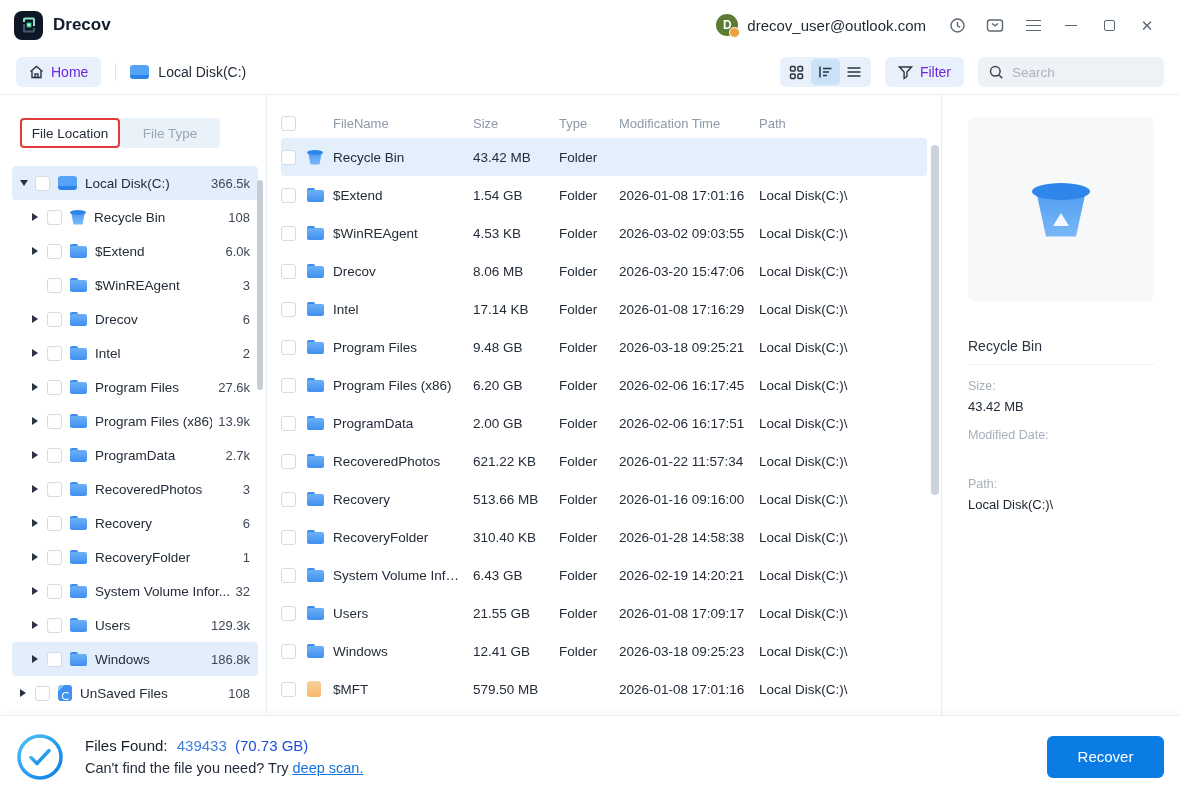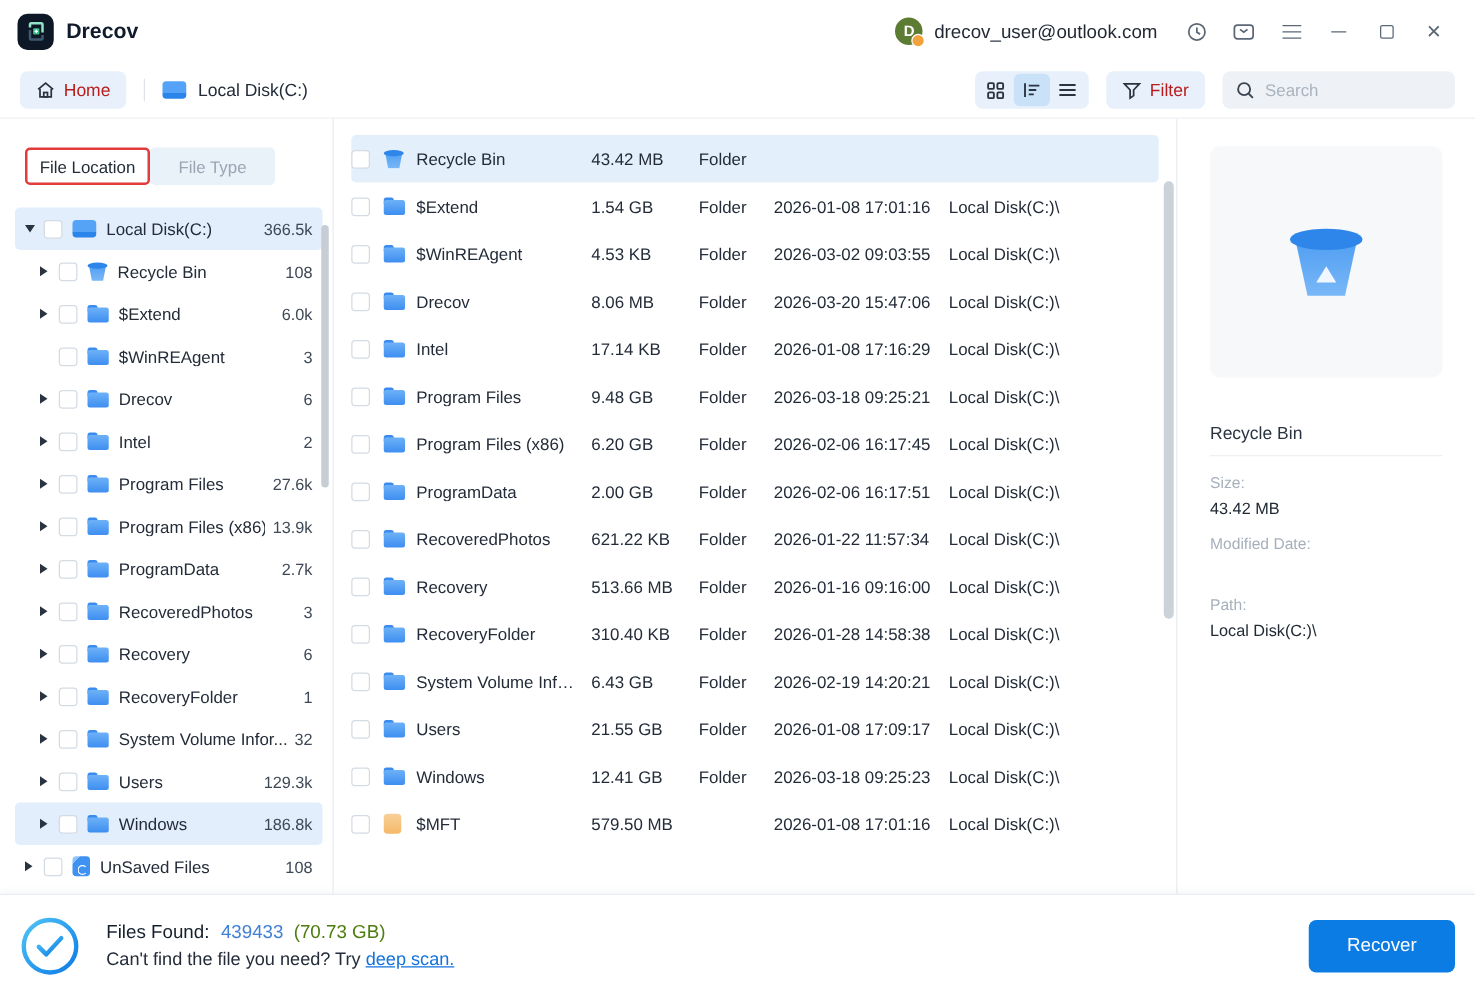--- a/index.html
+++ b/index.html
@@ -18,21 +18,21 @@
   .glyph-min{width:12px;height:0;border-top:1.6px solid #5b6775}
   .glyph-max{width:11px;height:11px;border:1.6px solid #5b6775;border-radius:2px}
   .glyph-close{font-size:15px;color:#5b6775;line-height:1}
   .hamb,.hamb::before,.hamb::after{width:15px;height:0;border-top:1.7px solid #5b6775;display:block;content:""}
   .hamb{position:relative}
   .hamb::before{position:absolute;top:-6px;left:0}
   .hamb::after{position:absolute;top:4px;left:0}
 
   
   .toolbar{height:45px;display:flex;align-items:center;padding:0 16px;border-bottom:1px solid #edf0f3;flex:0 0 auto}
-  .pill{display:flex;align-items:center;gap:7px;background:#e8f1fb;border-radius:6px;height:30px;padding:0 13px;font-size:14px;color:#b91c1c;cursor:pointer}
+  .pill{display:flex;align-items:center;gap:7px;background:#e8f1fb;border-radius:6px;height:30px;padding:0 13px;font-size:14px;color:#6d28d9;cursor:pointer}
   .vdiv{width:1px;height:18px;background:#dde3e9;margin:0 14px}
   .disktab{display:flex;align-items:center;gap:9px;font-size:14px;color:#232c38;cursor:pointer}
   .tool-right{margin-left:auto;display:flex;align-items:center;gap:14px}
   .viewgroup{display:flex;align-items:center;background:#e8f1fb;border-radius:6px;height:30px;padding:0 2px}
   .viewbtn{width:29px;height:26px;display:flex;align-items:center;justify-content:center;border-radius:5px;cursor:pointer}
   .viewbtn.sel{background:#c9e2f8}
   .searchbox{display:flex;align-items:center;gap:8px;background:#eef2f6;border-radius:6px;height:30px;padding:0 11px;width:186px}
   .searchbox input{border:none;background:transparent;outline:none;font-size:13.5px;color:#232c38;width:130px;font-family:"Liberation Sans",sans-serif}
   .searchbox input::placeholder{color:#a9b3be}
 
@@ -89,21 +89,21 @@
   .ptitle{margin-top:36px;font-size:14px;color:#2a3340;padding-bottom:10px;border-bottom:1px solid #edf0f3}
   .plabel{margin-top:14px;font-size:12.5px;color:#a6b0bc}
   .pvalue{margin-top:6px;font-size:13px;color:#212a35;min-height:15px}
 
   
   .footer{height:82px;border-top:1px solid #e9edf1;display:flex;align-items:center;padding:0 16px;flex:0 0 auto;box-shadow:0 -2px 6px rgba(30,40,60,.04)}
   .ftext{margin-left:21px;line-height:22px}
   .fline1{font-size:15px}
   .fl-label{font-weight:normal;color:#16202c}
   .fl-count{color:#3f7fd6;margin-left:5px}
-  .fl-size{color:#4d7c0f;margin-left:4px}
+  .fl-size{color:#1d4ed8;margin-left:4px}
   .fline2{font-size:14.5px;color:#232c38}
   .deeplink{color:#1273dd;text-decoration:underline;cursor:pointer}
   .recoverbtn{margin-left:auto;width:117px;height:42px;background:#0c7ce5;color:#fff;border:none;border-radius:6px;font-size:15px;cursor:pointer;font-family:Liberation Sans, sans-serif}
 </style>
 </head>
 <body>
 
 <div class="app">
 
   <div class="titlebar">
@@ -336,20 +336,29 @@
             <span class="cb"></span>
             <span class="ic v-file-blue"></span>
             <span class="node-label">UnSaved Files</span>
             <span class="node-count">108</span>
           </div>
         </div>
       <div class="sb-scroll"></div>
     </div>
 
     <div class="content">
+      <div class="thead">
+        <span class="cb" style="margin:0"></span>
+        <span></span>
+        <span class="tcell">FileName</span>
+        <span class="tcell">Size</span>
+        <span class="tcell">Type</span>
+        <span class="tcell">Modification Time</span>
+        <span class="tcell">Path</span>
+      </div>
       <div>
 
           <div class="trow on">
             <span class="cb" style="margin:0"></span>
             <span class="ic v-trash"></span>
             <span class="tcell">Recycle Bin</span>
             <span class="tcell">43.42 MB</span>
             <span class="tcell">Folder</span>
             <span class="tcell"></span>
             <span class="tcell"></span>

